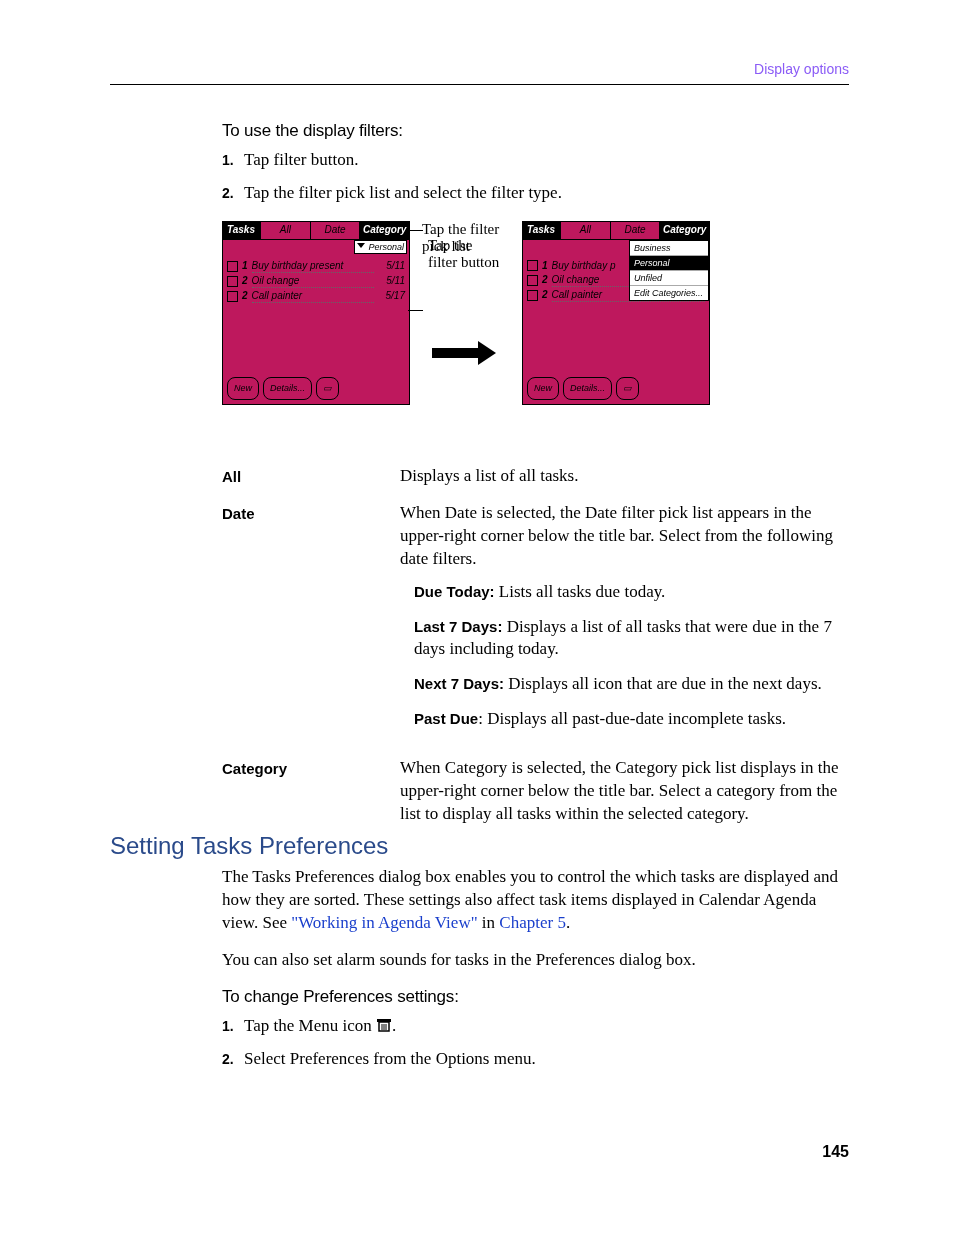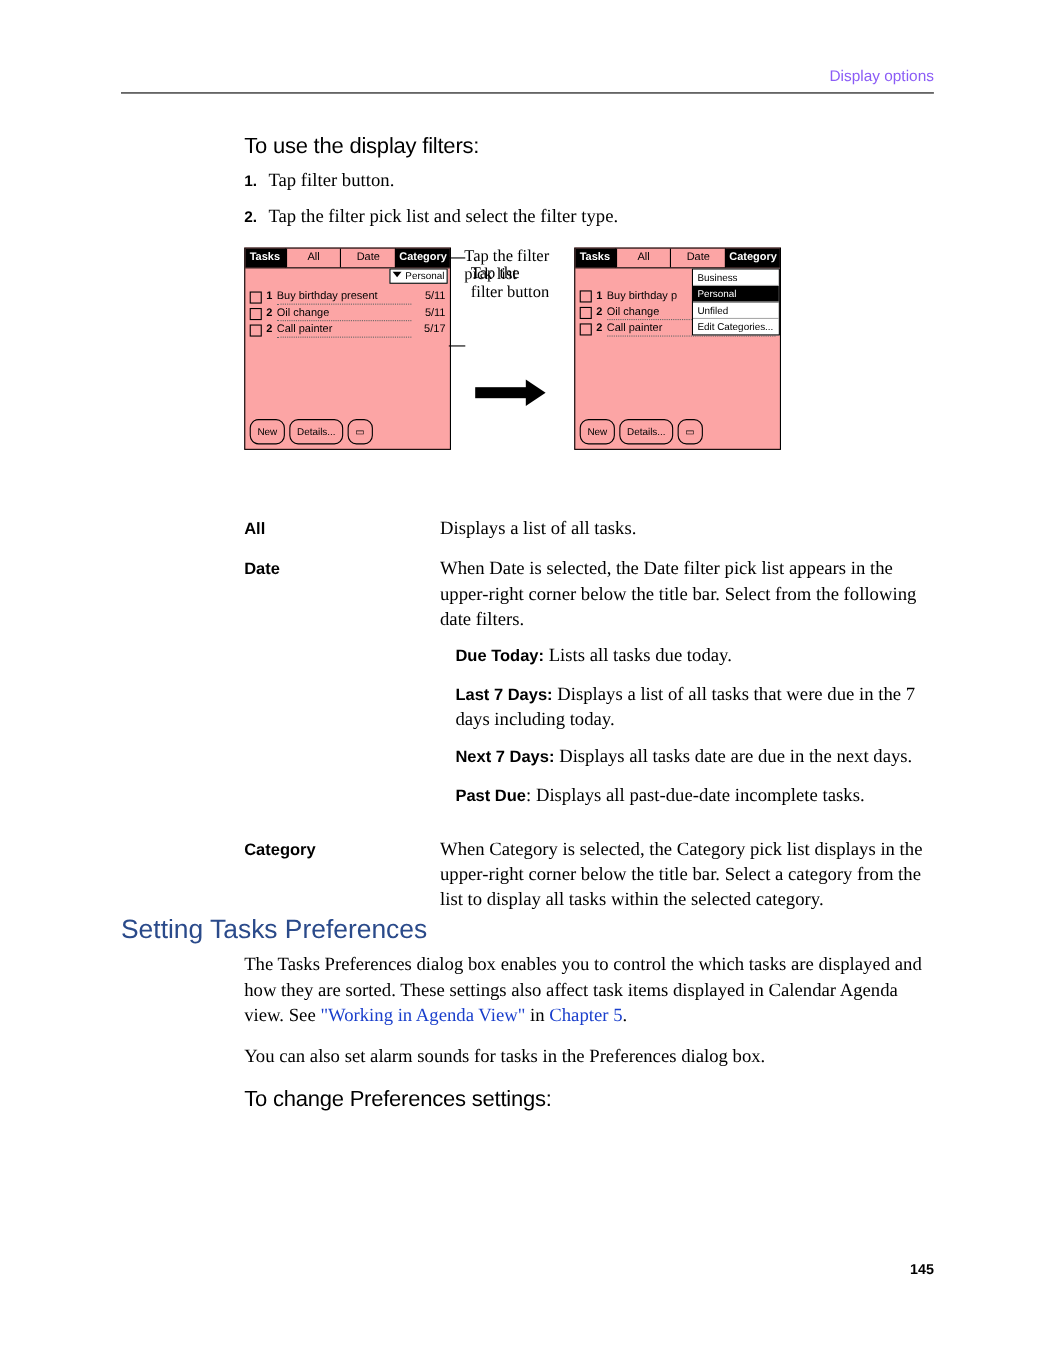--- a/index.html
+++ b/index.html
@@ -35,21 +35,21 @@
   }
   .body {
     position: absolute;
     top: 120px;
     left: 222px;
     right: 105px;
   }
   .sub-head {
     font-family: "Arial Narrow", "Helvetica Condensed", Arial, sans-serif;
     font-stretch: condensed;
-    font-size: 20px;
+    font-size: 17px;
     letter-spacing: -0.2px;
     margin-bottom: 6px;
   }
   ol.steps {
     list-style: none;
     padding: 0;
     margin: 0 0 16px 0;
   }
   ol.steps li {
     margin-bottom: 10px;
@@ -64,25 +64,26 @@
   .img-area {
     position: relative;
     height: 220px;
     margin: 10px 0 20px 0;
   }
   .palm {
     position: absolute;
     width: 186px;
     height: 182px;
     border: 1.5px solid #000;
-    background: #fca5a5;
+    background: #be185d;
     font-family: Verdana, Geneva, Arial, sans-serif;
     font-size: 10px;
     line-height: 12px;
     color: #000;
+    font-style: italic;
   }
   .palm .titlebar {
     height: 17px;
     display: flex;
     border-bottom: 1px solid #000;
   }
   .palm .titlebar .t-tasks {
     background: #000;
     color: #fff;
     font-weight: bold;
@@ -257,21 +258,21 @@
   .para {
     margin-bottom: 14px;
   }
   a.link { color: #1a3fcc; text-decoration: none; }
   .page-num {
     position: absolute;
     right: 105px;
     bottom: 72px;
     font-family: Helvetica, Arial, sans-serif;
     font-weight: bold;
-    font-size: 13px;
+    font-size: 16px;
   }
   .icon-menu {
     display: inline-block;
     vertical-align: -1px;
   }
 </style>
 </head>
 <body>
 
 <div class="page">
@@ -385,21 +386,21 @@
         <div class="def-body">Displays a list of all tasks.</div>
       </div>
 
       <div class="def-row">
         <div class="def-term">Date</div>
         <div class="def-body">
           <span>When Date is selected, the Date filter pick list appears in the upper-right corner below the title bar. Select from the following date filters.</span>
           <div class="def-sub">
             <p><b>Due Today:</b><span> Lists all tasks due today.</span></p>
             <p><b>Last 7 Days:</b><span> Displays a list of all tasks that were due in the 7 days including today.</span></p>
-            <p><b>Next 7 Days:</b><span> Displays all tasks date are due in the next days.</span></p>
+            <p><b>Next 7 Days:</b><span> Displays all icon that are due in the next days.</span></p>
             <p><b>Past Due</b><span>: Displays all past-due-date incomplete tasks.</span></p>
           </div>
         </div>
       </div>
 
       <div class="def-row">
         <div class="def-term">Category</div>
         <div class="def-body">When Category is selected, the Category pick list displays in the upper-right corner below the title bar. Select a category from the list to display all tasks within the selected category.</div>
       </div>
     </div>
@@ -407,16 +408,31 @@
 
   <div class="h2" style="top:830px;">Setting Tasks Preferences</div>
 
   <div style="position:absolute; top:866px; left:222px; right:105px;">
     <div class="para">
       <span>The Tasks Preferences dialog box enables you to control the which tasks are displayed and how they are sorted. These settings also affect task items displayed in Calendar Agenda view. See </span><a class="link" href="#">"Working in Agenda View"</a><span> in </span><a class="link" href="#">Chapter 5</a><span>.</span>
     </div>
     <div class="para">You can also set alarm sounds for tasks in the Preferences dialog box.</div>
 
     <div class="sub-head">To change Preferences settings:</div>
+    <ol class="steps">
+      <li>
+        <span class="step-num">1.</span><span>Tap the Menu icon </span>
+        <svg class="icon-menu" width="16" height="14" viewBox="0 0 16 14">
+          <rect x="1" y="1" width="14" height="3" fill="#000"></rect>
+          <rect x="3" y="4" width="10" height="9" fill="none" stroke="#000" stroke-width="1.5"></rect>
+          <line x1="5" y1="7" x2="11" y2="7" stroke="#000" stroke-width="1"></line>
+          <line x1="5" y1="9" x2="11" y2="9" stroke="#000" stroke-width="1"></line>
+          <line x1="5" y1="11" x2="11" y2="11" stroke="#000" stroke-width="1"></line>
+        </svg><span>.</span>
+      </li>
+      <li>
+        <span class="step-num">2.</span><span>Select Preferences from the Options menu.</span>
+      </li>
+    </ol>
   </div>
 
   <div class="page-num">145</div>
 </div>
 
 </body></html>

